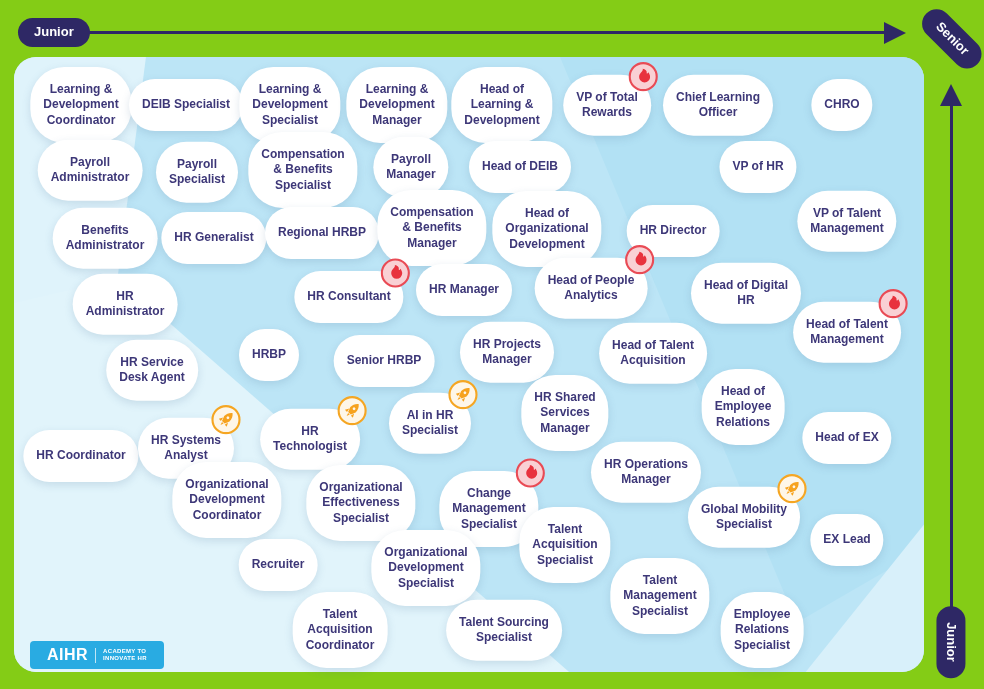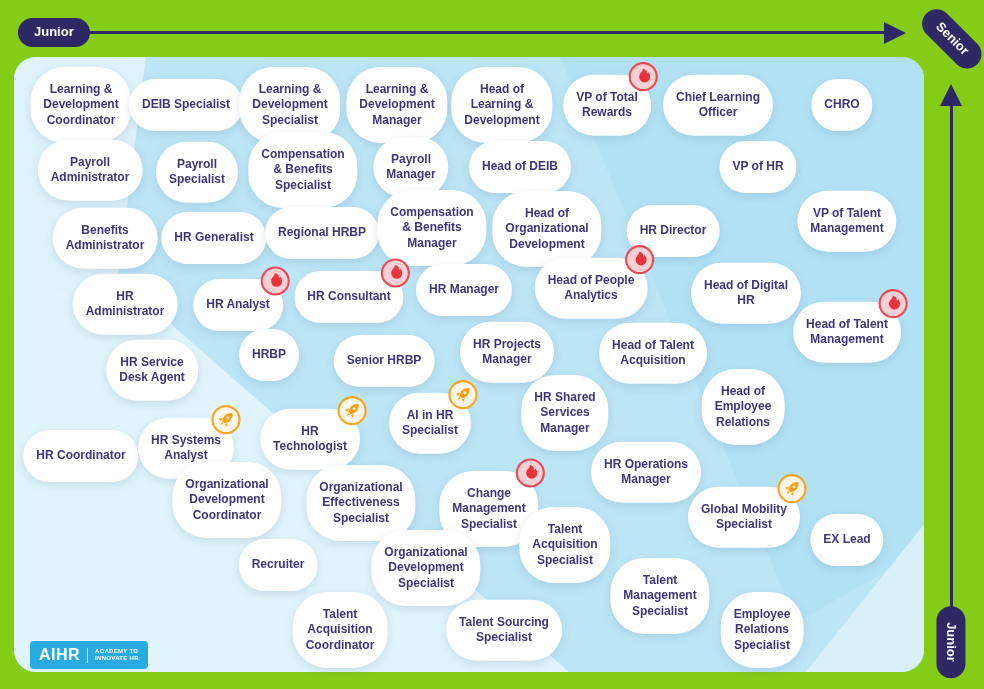--- a/index.html
+++ b/index.html
@@ -32,21 +32,21 @@
   .axis-line-top{position:absolute;left:88px;top:31px;width:796px;height:3px;background:#2E2865;}
   .arrow-right{position:absolute;left:884px;top:22px;width:0;height:0;
         border-top:11px solid transparent;border-bottom:11px solid transparent;
         border-left:22px solid #2E2865;}
   .axis-line-right{position:absolute;left:950px;top:103px;width:3px;height:510px;background:#2E2865;}
   .arrow-up{position:absolute;left:940px;top:84px;width:0;height:0;
         border-left:11px solid transparent;border-right:11px solid transparent;
         border-bottom:22px solid #2E2865;}
   
   .logo{position:absolute;left:30px;top:641px;height:28px;background:#29ABE2;border-radius:4px;
-        display:flex;align-items:center;padding:3px 9px;gap:7px;box-sizing:border-box;}
+        display:flex;align-items:center;padding:3px 17px;gap:7px;box-sizing:border-box;}
   .logo-name{color:#fff;font-weight:700;font-size:16px;letter-spacing:.5px;line-height:1;}
   .logo-divider{width:1px;height:15px;background:rgba(255,255,255,.7);}
   .logo-tag{color:#fff;font-size:6px;font-weight:700;line-height:1.25;letter-spacing:.3px;}
 </style>
 </head>
 <body>
 
 <div class="stage">
 
   <div class="map">
@@ -152,29 +152,20 @@
       <div class="pill" style="left: 673px; top: 231px;">
         <span class="pill-label">HR Director</span>
       </div>
       <div class="pill" style="left: 847px; top: 221px;">
         <span class="pill-label">VP of Talent
 Management</span>
       </div>
       <div class="pill" style="left: 125px; top: 304px;">
         <span class="pill-label">HR
 Administrator</span>
-      </div>
-      <div class="pill" style="left: 238px; top: 305px;">
-        <span class="pill-label">HR Analyst</span>
-        <span class="badge">
-          <svg viewBox="0 0 24 24">
-            <circle cx="12" cy="12" r="10.8" fill="#F9D0D4" stroke="#E94B55" stroke-width="1.7"></circle>
-            <path d="M11.6 5.6c.7 2.1-2.9 3.2-2.9 6.6a4.4 4.4 0 0 0 8.8 0c0-1.6-.7-2.5-1.4-3.7-.5 1.1-1.5 1.6-1.3.2.2-1.5-1-2.7-3.2-3.1z" fill="#E8323E"></path>
-          </svg>
-        </span>
       </div>
       <div class="pill" style="left: 349px; top: 297px;">
         <span class="pill-label">HR Consultant</span>
         <span class="badge">
           <svg viewBox="0 0 24 24">
             <circle cx="12" cy="12" r="10.8" fill="#F9D0D4" stroke="#E94B55" stroke-width="1.7"></circle>
             <path d="M11.6 5.6c.7 2.1-2.9 3.2-2.9 6.6a4.4 4.4 0 0 0 8.8 0c0-1.6-.7-2.5-1.4-3.7-.5 1.1-1.5 1.6-1.3.2.2-1.5-1-2.7-3.2-3.1z" fill="#E8323E"></path>
           </svg>
         </span>
       </div>
@@ -277,20 +268,23 @@
         </span>
       </div>
       <div class="pill" style="left: 565px; top: 413px;">
         <span class="pill-label">HR Shared
 Services
 Manager</span>
       </div>
       <div class="pill" style="left: 646px; top: 472px;">
         <span class="pill-label">HR Operations
 Manager</span>
+      </div>
+      <div class="pill" style="left: 847px; top: 438px;">
+        <span class="pill-label">Head of EX</span>
       </div>
       <div class="pill" style="left: 227px; top: 500px;">
         <span class="pill-label">Organizational
 Development
 Coordinator</span>
       </div>
       <div class="pill" style="left: 361px; top: 503px;">
         <span class="pill-label">Organizational
 Effectiveness
 Specialist</span>

